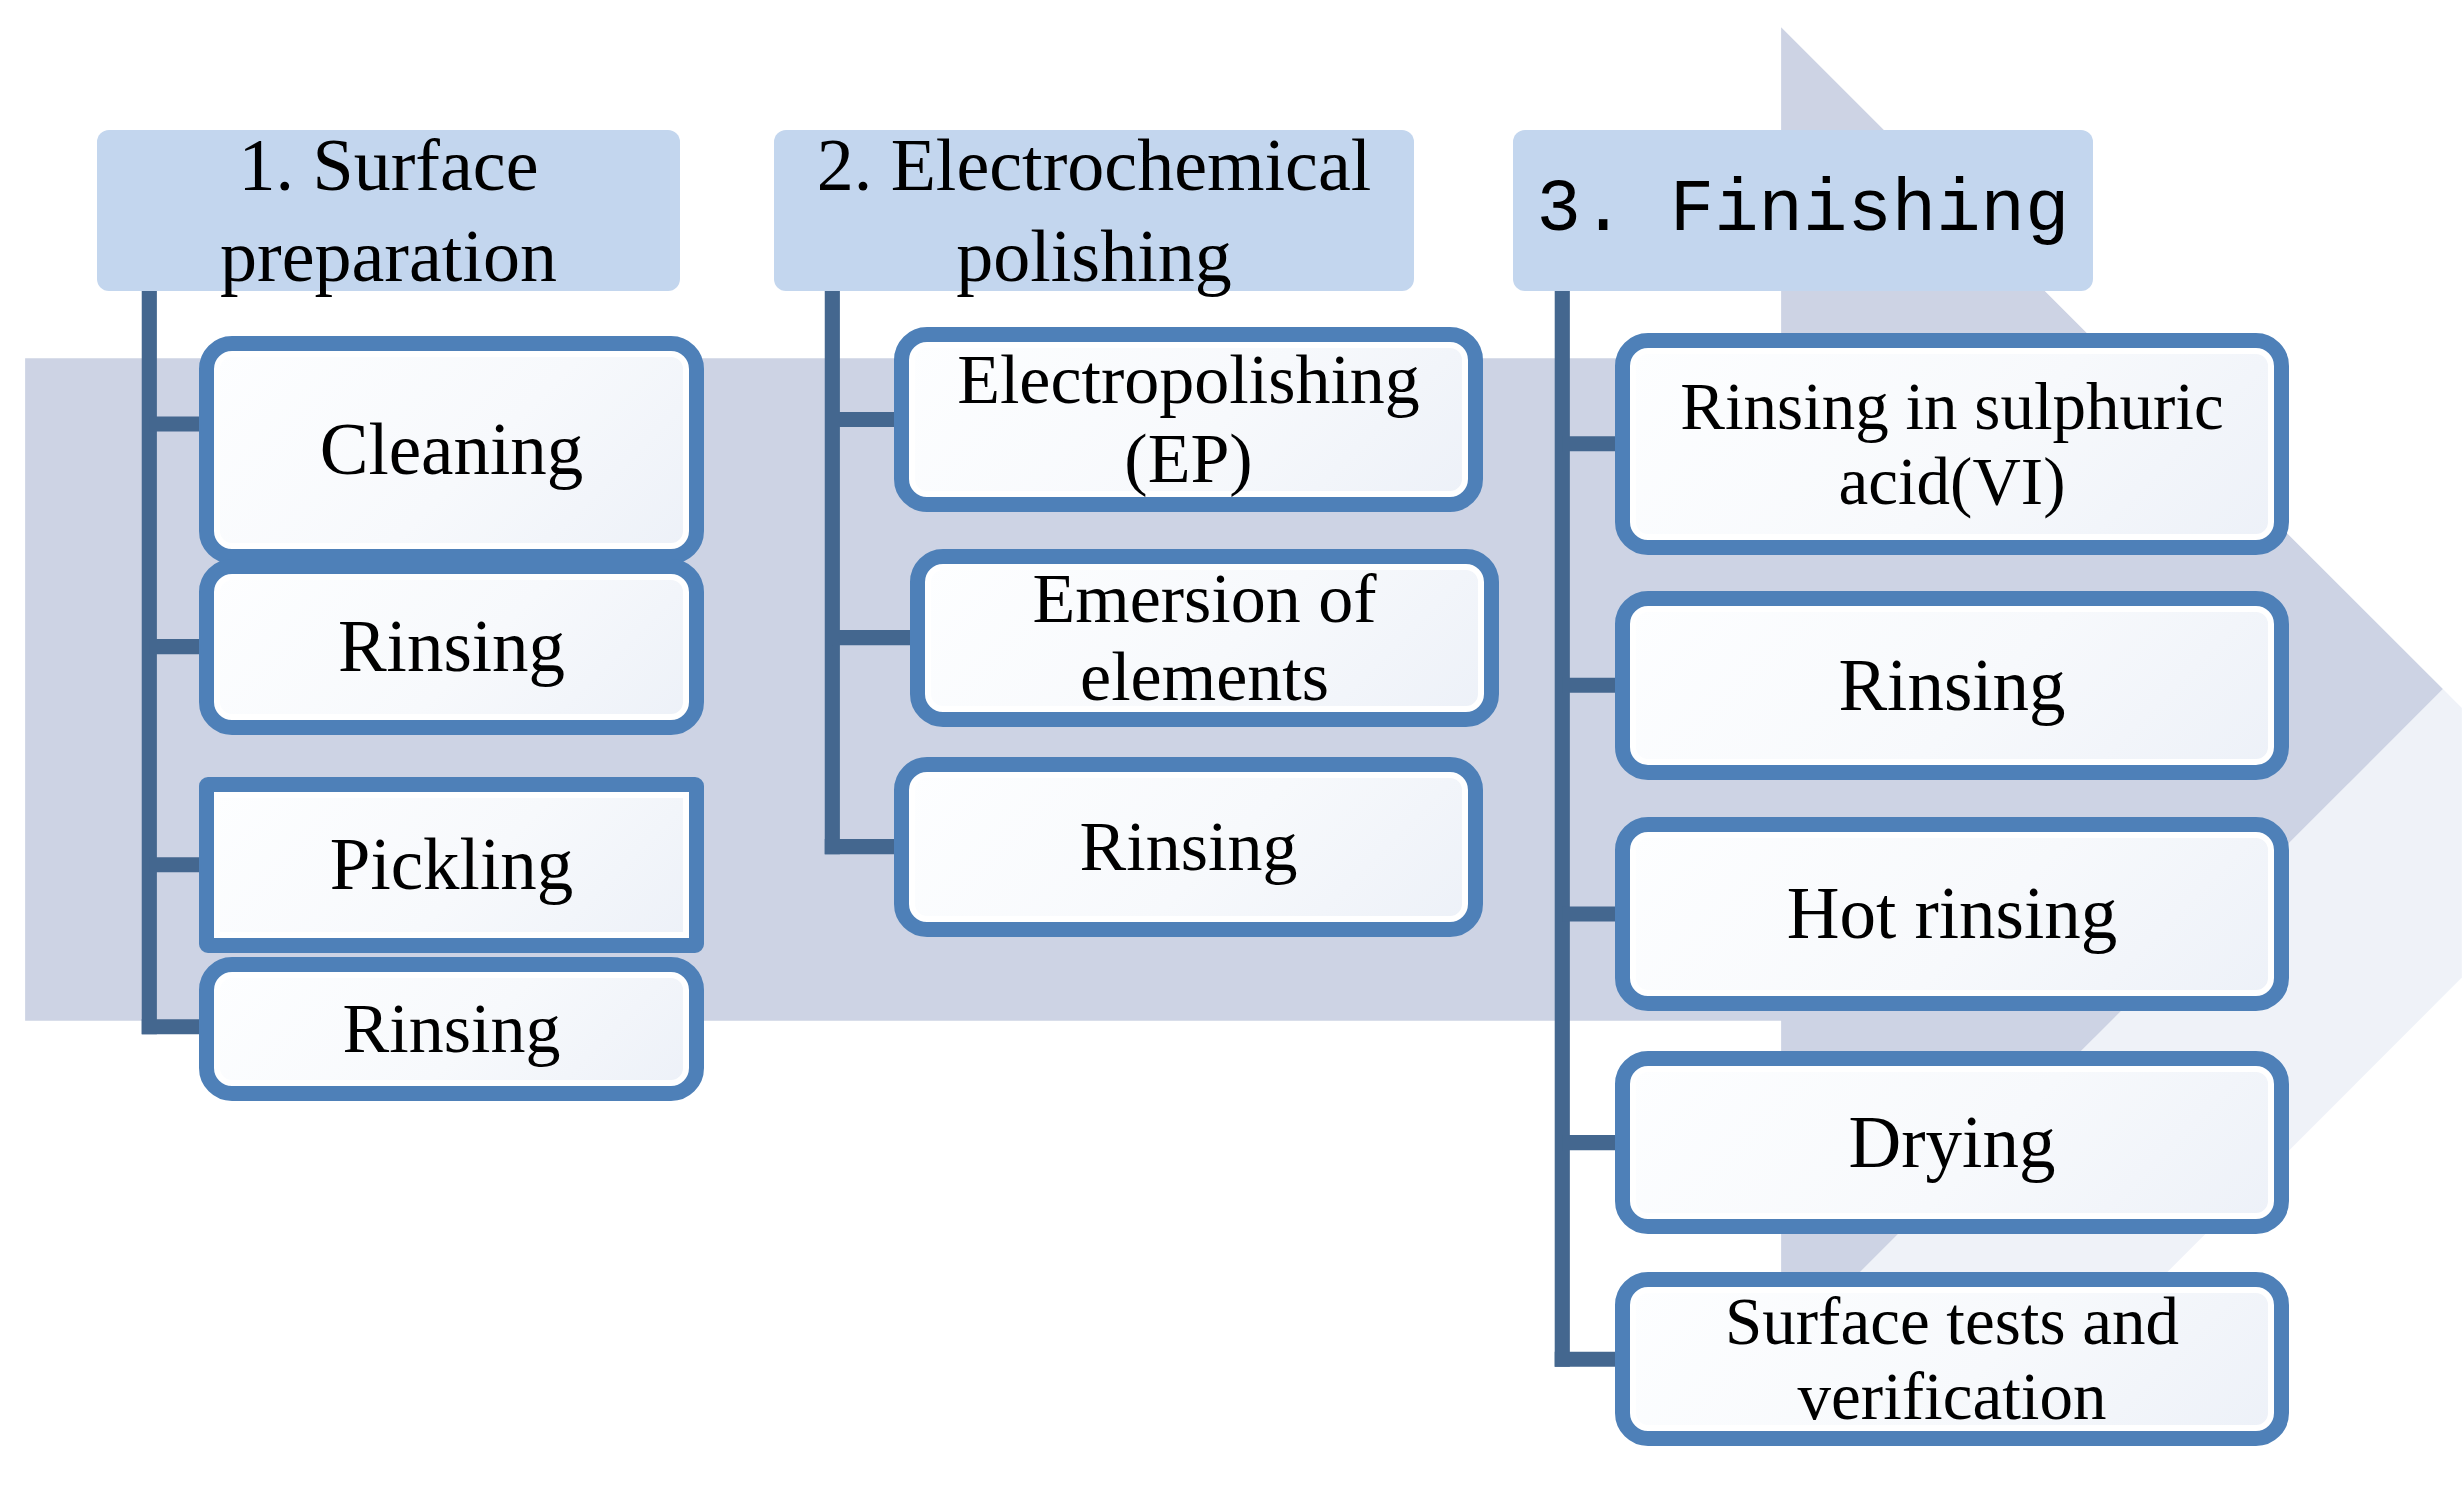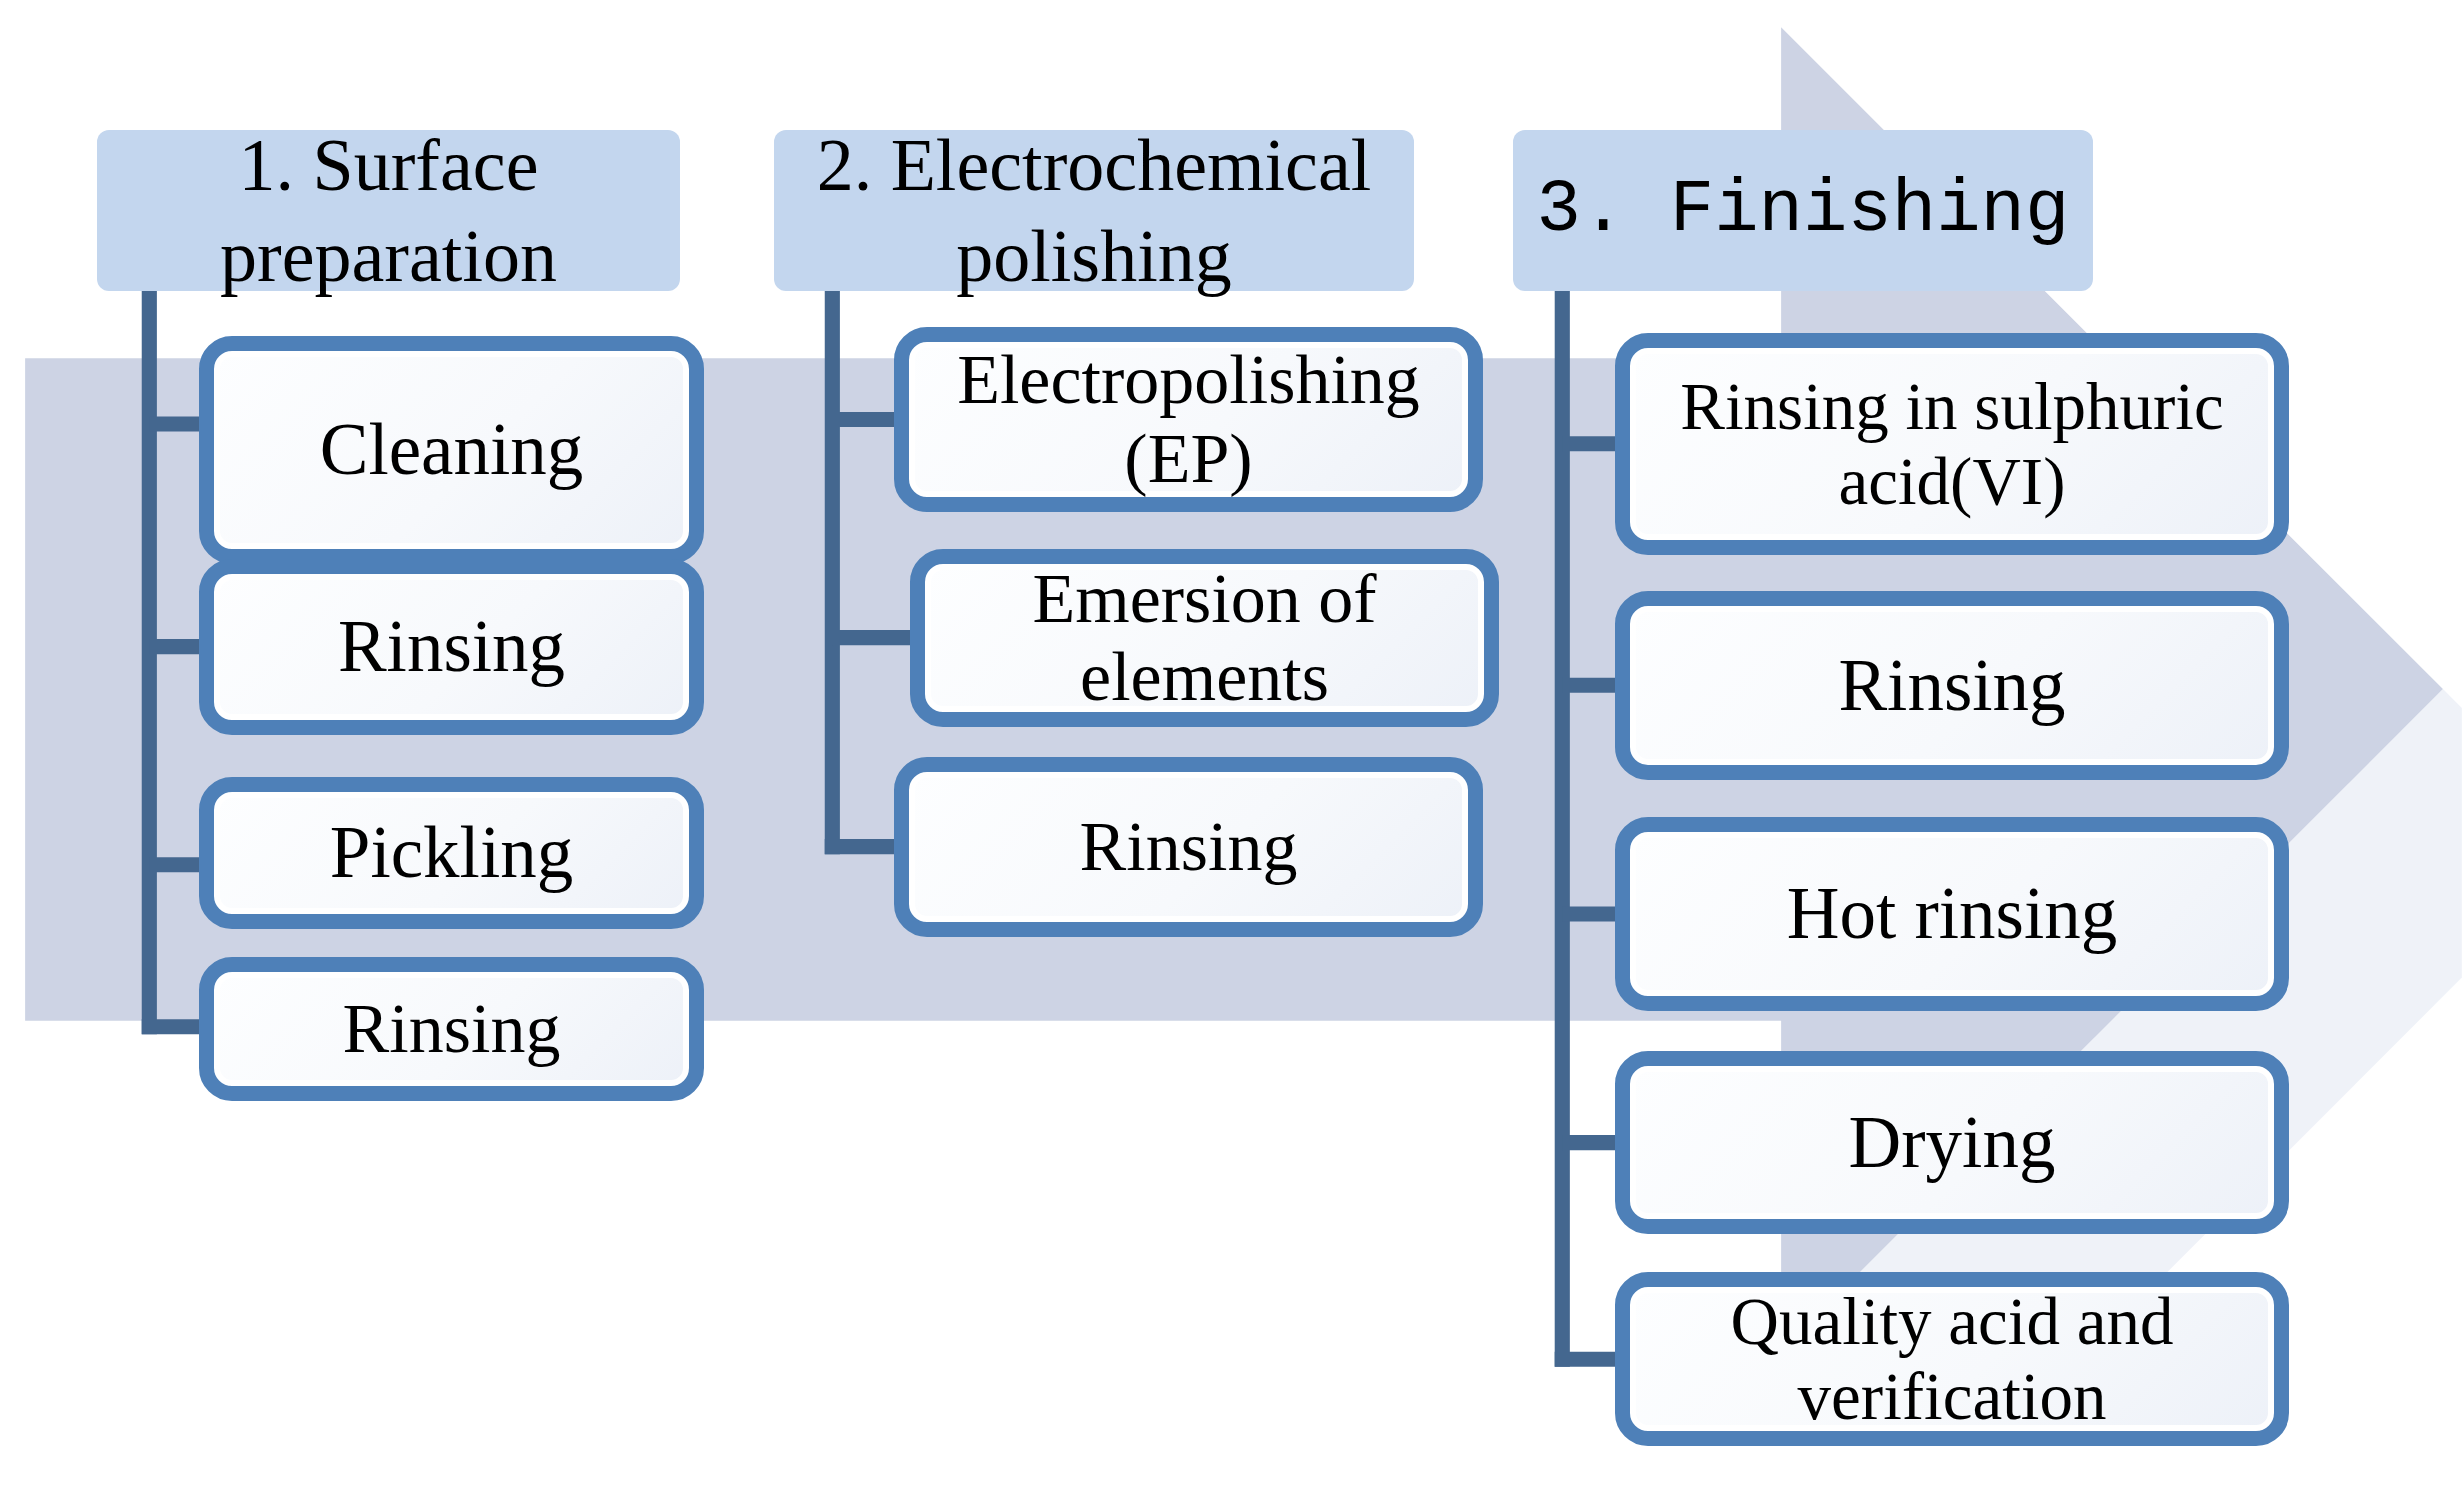--- a/index.html
+++ b/index.html
@@ -86,27 +86,27 @@
       <line x1="2053" y1="1795" x2="2157" y2="1795"></line>
     </g>
   </svg>
 
   <div class="col-header" style="left:97px; top:130px; width:583px; height:161px;">1. Surface preparation</div>
   <div class="col-header" style="left:774px; top:130px; width:640px; height:161px;">2. Electrochemical polishing</div>
   <div class="col-header" style="left:1513px; top:130px; width:580px; height:161px;font-family:Liberation Mono, monospace;">3. Finishing</div>
 
   <div class="step-box fs-xl" style="left:199px; top:336px; width:505px; height:228px;">Cleaning</div>
   <div class="step-box fs-xl" style="left:199px; top:559px; width:505px; height:176px;">Rinsing</div>
-  <div class="step-box fs-xl" style="left:199px; top:777px; width:505px; height:152px;">Pickling</div>
+  <div class="step-box fs-xl" style="left:199px; top:777px; width:505px; height:176px;border-radius:9px;">Pickling</div>
   <div class="step-box fs-lg" style="left:199px; top:957px; width:505px; height:144px;">Rinsing</div>
 
   <div class="step-box fs-lg" style="left:894px; top:327px; width:589px; height:185px;">Electropolishing (EP)</div>
   <div class="step-box fs-lg" style="left:894px; top:549px; width:589px; height:178px;margin-left:16px;">Emersion of elements</div>
   <div class="step-box fs-lg" style="left:894px; top:757px; width:589px; height:180px;">Rinsing</div>
 
   <div class="step-box fs-md" style="left:1615px; top:333px; width:674px; height:222px;">Rinsing in sulphuric acid(VI)</div>
   <div class="step-box fs-xl" style="left:1615px; top:591px; width:674px; height:189px;">Rinsing</div>
   <div class="step-box fs-xl" style="left:1615px; top:817px; width:674px; height:194px;">Hot rinsing</div>
   <div class="step-box fs-xl" style="left:1615px; top:1051px; width:674px; height:183px;">Drying</div>
-  <div class="step-box fs-md" style="left:1615px; top:1272px; width:674px; height:174px;">Quality acid and verification</div>
+  <div class="step-box fs-md" style="left:1615px; top:1272px; width:674px; height:174px;">Surface tests and verification</div>
 
 </div>
 
 
 </body></html>

